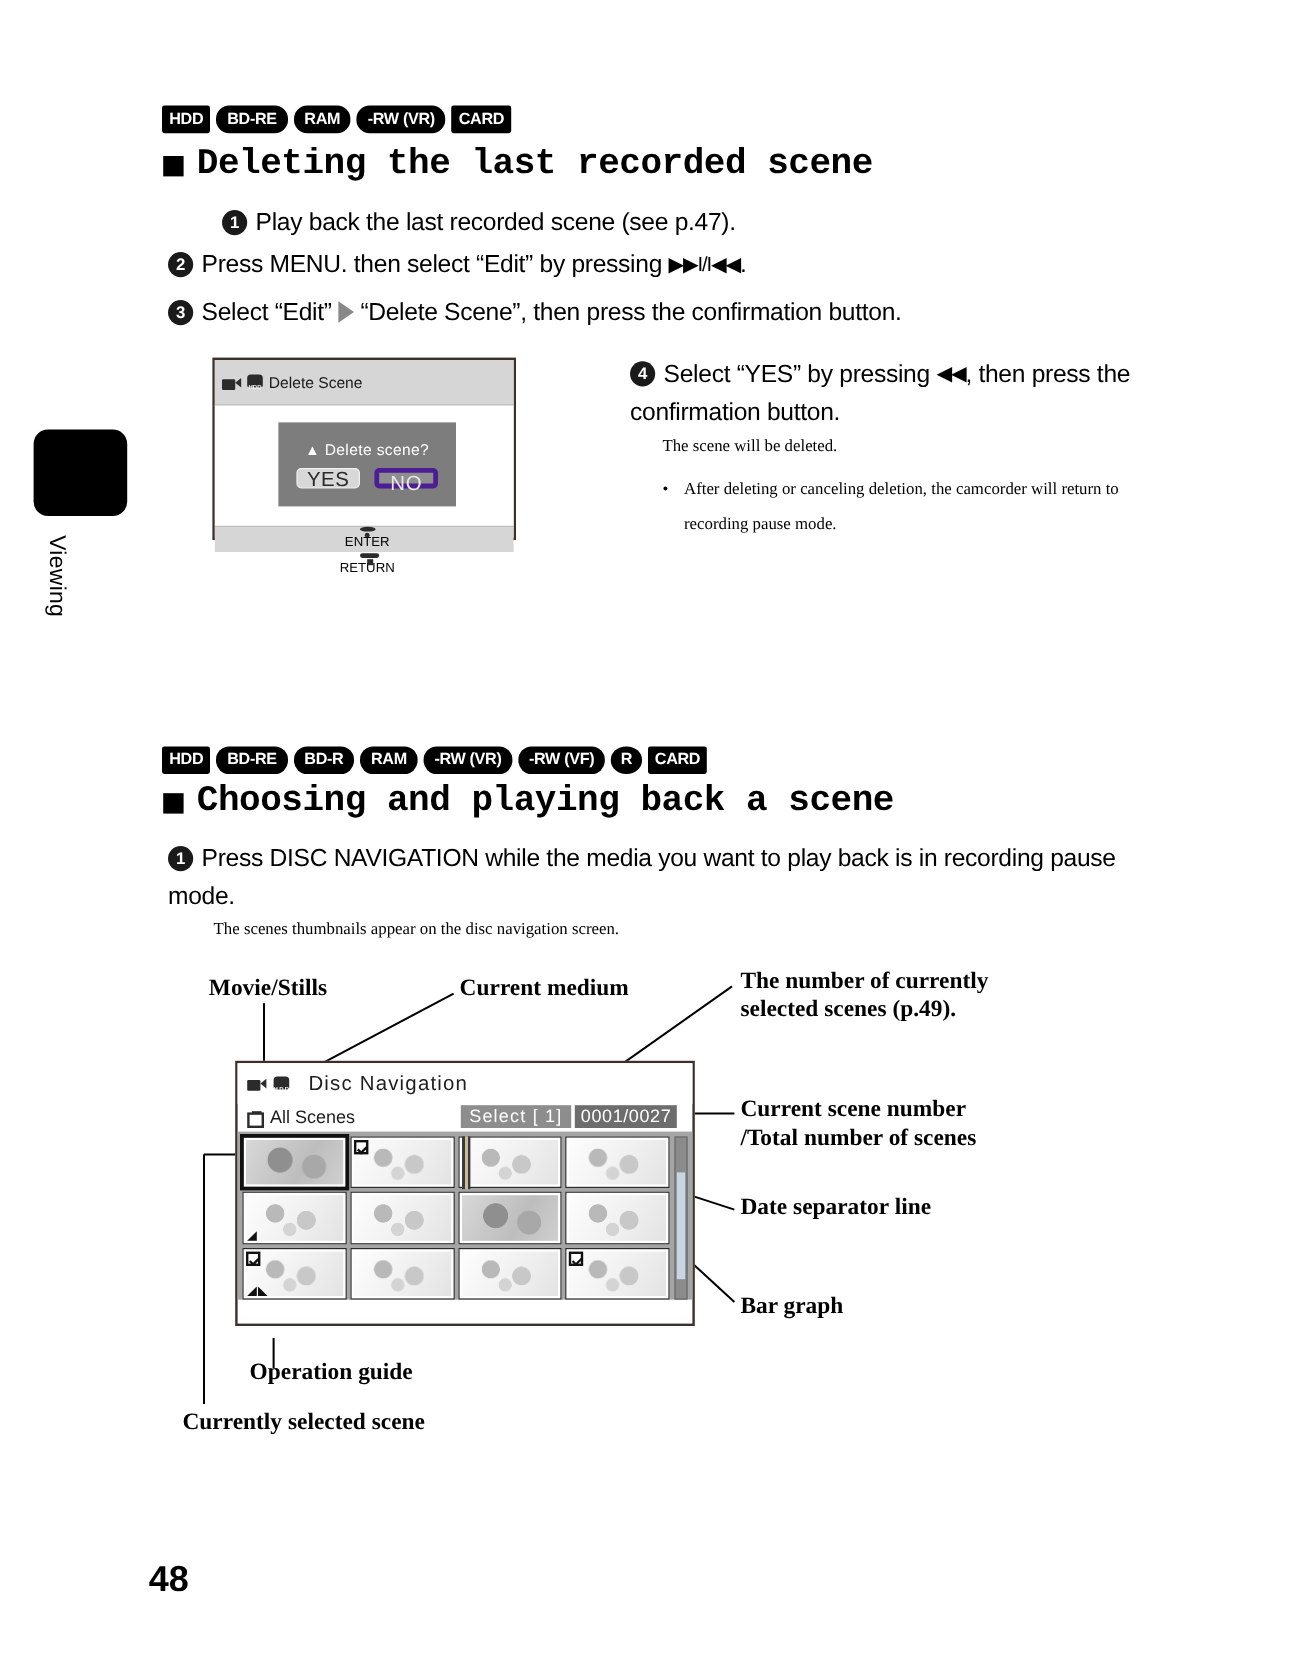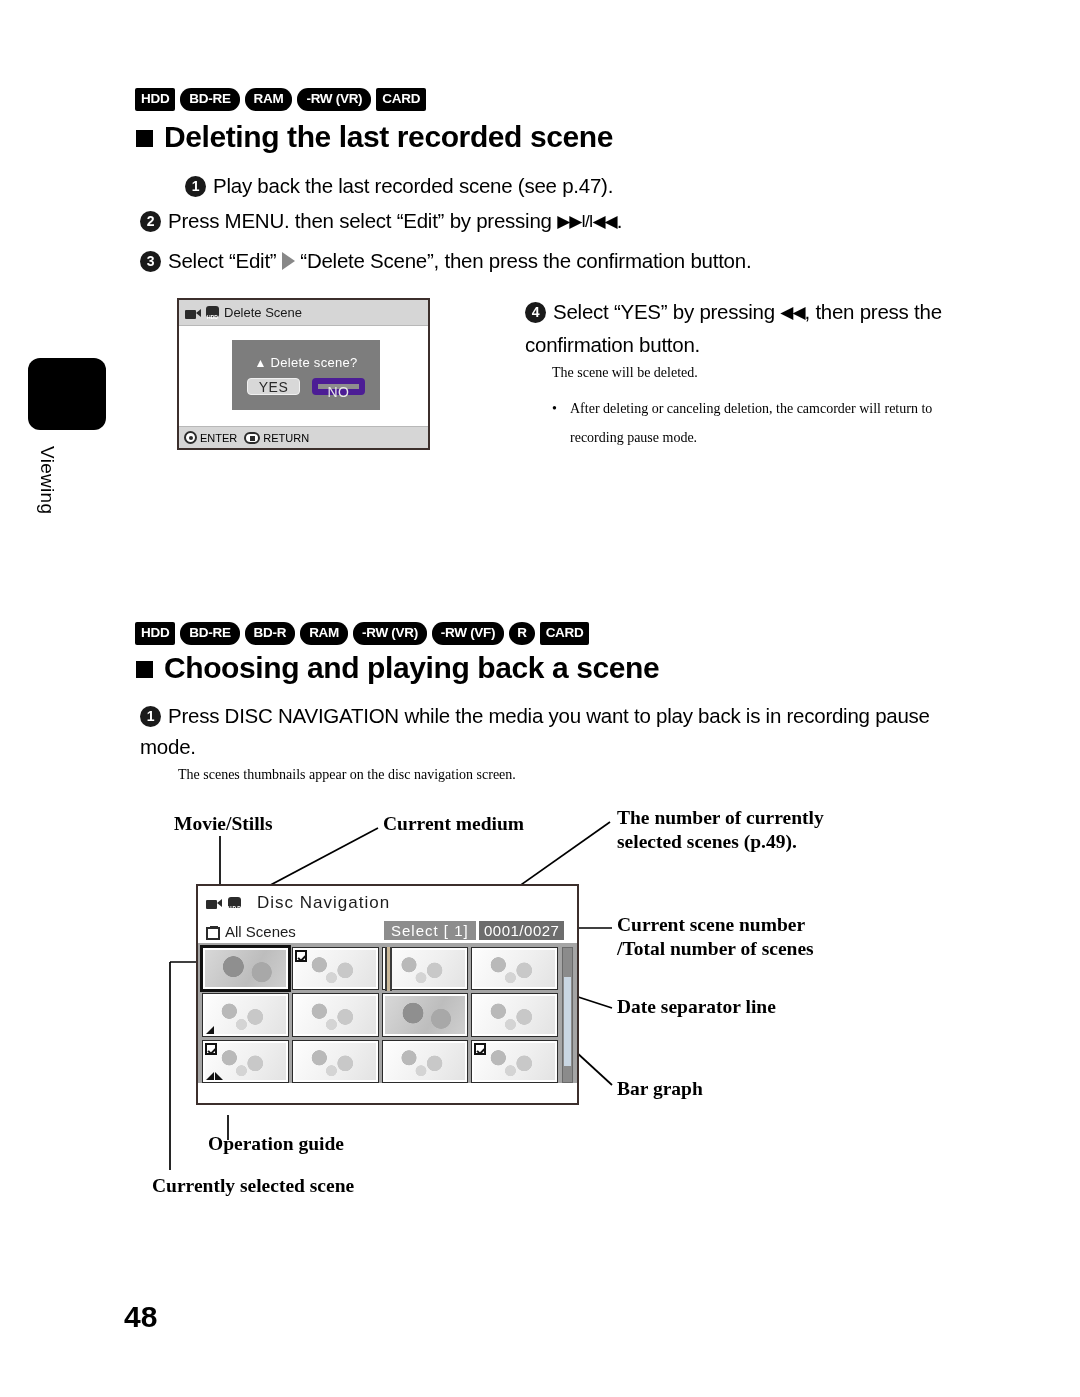--- a/index.html
+++ b/index.html
@@ -43,21 +43,21 @@
     display:inline-block;
     white-space:nowrap;
   }
   .badge.rect { border-radius:2px; }
   .badge.pill { border-radius:11px; padding-left:9px; padding-right:9px; }
   .badge.circle { border-radius:50%; padding-left:8px; padding-right:8px; }
 
   
   .section-head {
     position:absolute;
-    font-family:Liberation Sans, sans-serif;
+    font-family:Liberation Mono, monospace;
     font-weight:bold;
     font-size:30px;
     letter-spacing:-0.4px;
     white-space:nowrap;
     display:flex; align-items:center; gap:11px;
   }
   .sq-bullet {
     width:17px; height:17px; background:#000; display:inline-block;
     position:relative; top:1px;
   }
@@ -110,21 +110,21 @@
   }
 
   
   #delete-screen {
     position:absolute; left:177px; top:298px;
     width:253px; height:152px;
     background:#fff;
     border:2px solid #3c2f2c;
   }
   #ds-title {
-    height:26px; background:#d6d6d6;
+    height:38px; background:#d6d6d6;
     display:flex; align-items:center; gap:4px;
     padding-left:6px;
     font-size:13px; font-family:"Liberation Sans", sans-serif;
     color:#1a1a1a;
     border-bottom:1px solid #b8b8b8;
   }
   #ds-body { position:relative; height:100px; background:#fff; }
   #ds-dialog {
     position:absolute; left:53px; top:14px;
     width:148px; height:70px;
@@ -134,32 +134,32 @@
   }
   #ds-msg {
     color:#fff; font-size:13px;
     font-family:"Liberation Sans", sans-serif;
     display:flex; align-items:center; gap:4px;
     letter-spacing:0.3px;
   }
   #ds-buttons { display:flex; gap:12px; }
   .lcd-btn {
     width:53px; height:17px; border-radius:4px;
-    font-size:14px; text-align:center; line-height:17px;
+    font-size:17px; text-align:center; line-height:17px;
     font-family:"Liberation Sans", sans-serif;
     letter-spacing:0.5px;
   }
   .lcd-btn.sel { background:#d8d8d8; color:#2a2a2a; border:1px solid #f0f0f0; }
-  .lcd-btn.unsel { background:#8e8e8e; color:#e8e8e8; border:6px solid #4c1d95; }
+  .lcd-btn.unsel { background:#8e8e8e; color:#e8e8e8; border:4px solid #4c1d95; }
   #ds-guide {
     height:22px; background:#d6d6d6;
     border-top:1px solid #b8b8b8;
     display:flex; align-items:center; gap:3px;
     padding-left:5px;
-    font-size:11px; font-family:"Liberation Sans", sans-serif;
+    font-size:11px; font-family:"Liberation Sans", sans-serif;flex-direction:column;
   }
 
   
   .ico-cam {
     width:16px; height:12px; position:relative; display:inline-block;
   }
   .ico-cam:before {
     content:""; position:absolute; left:0; bottom:0;
     width:11px; height:9px; background:#2b2b2b; border-radius:1px;
   }

